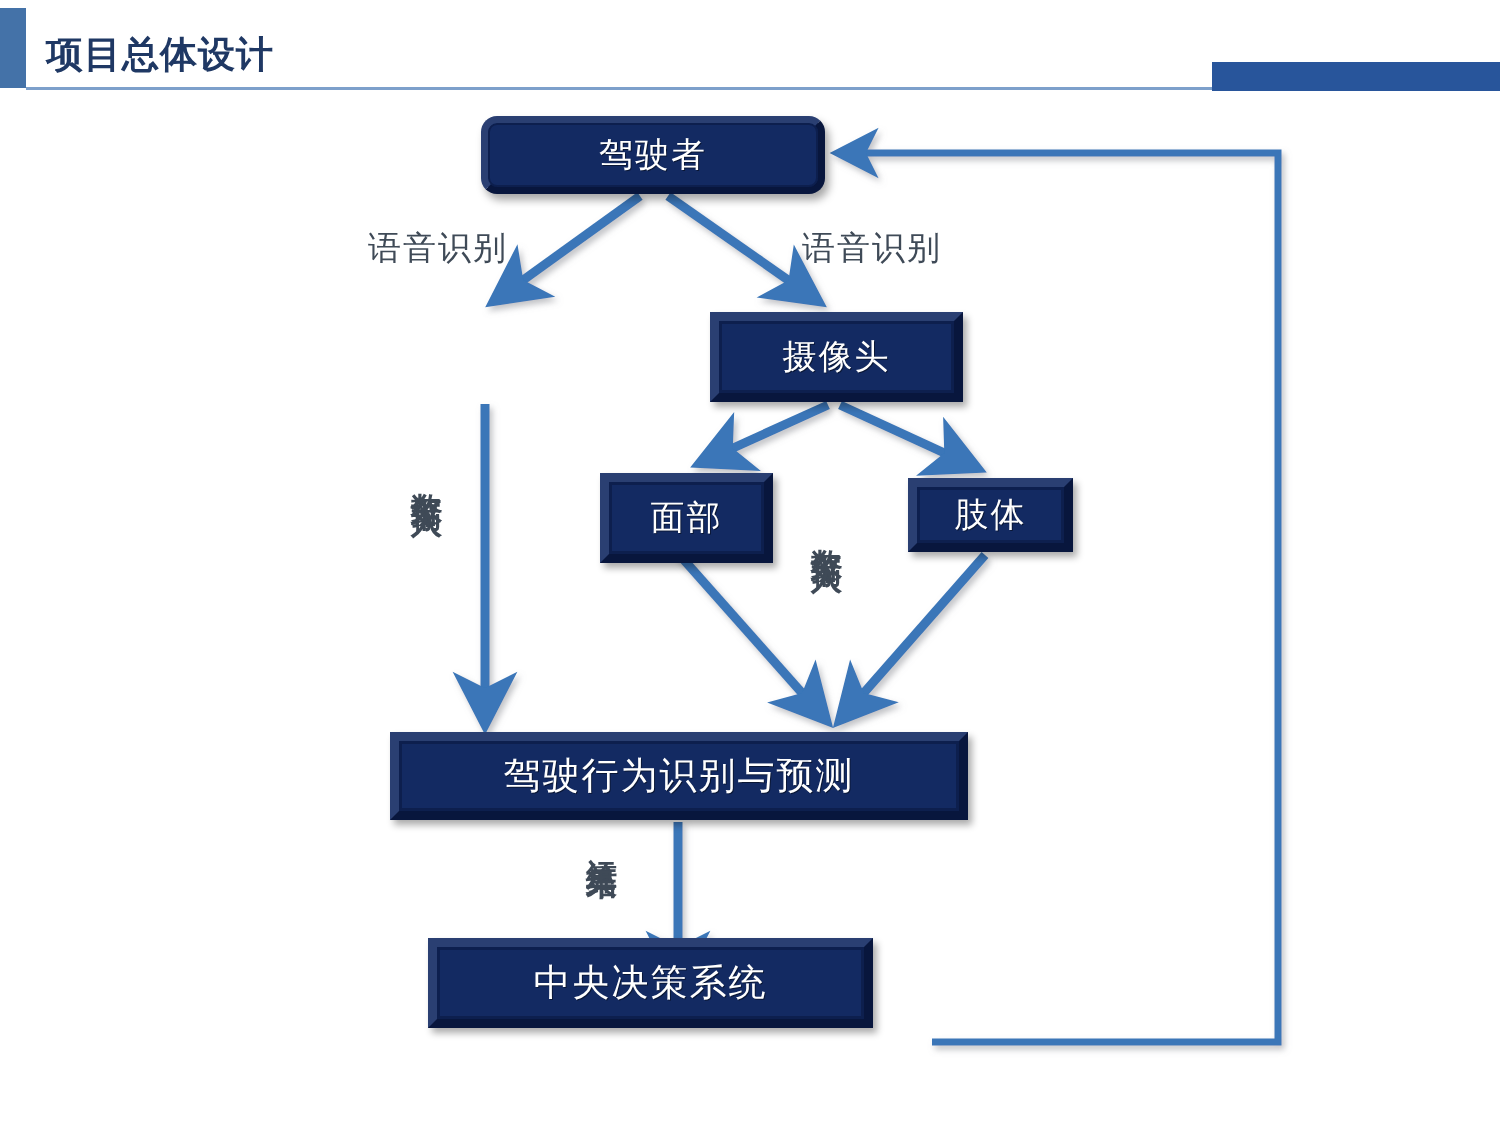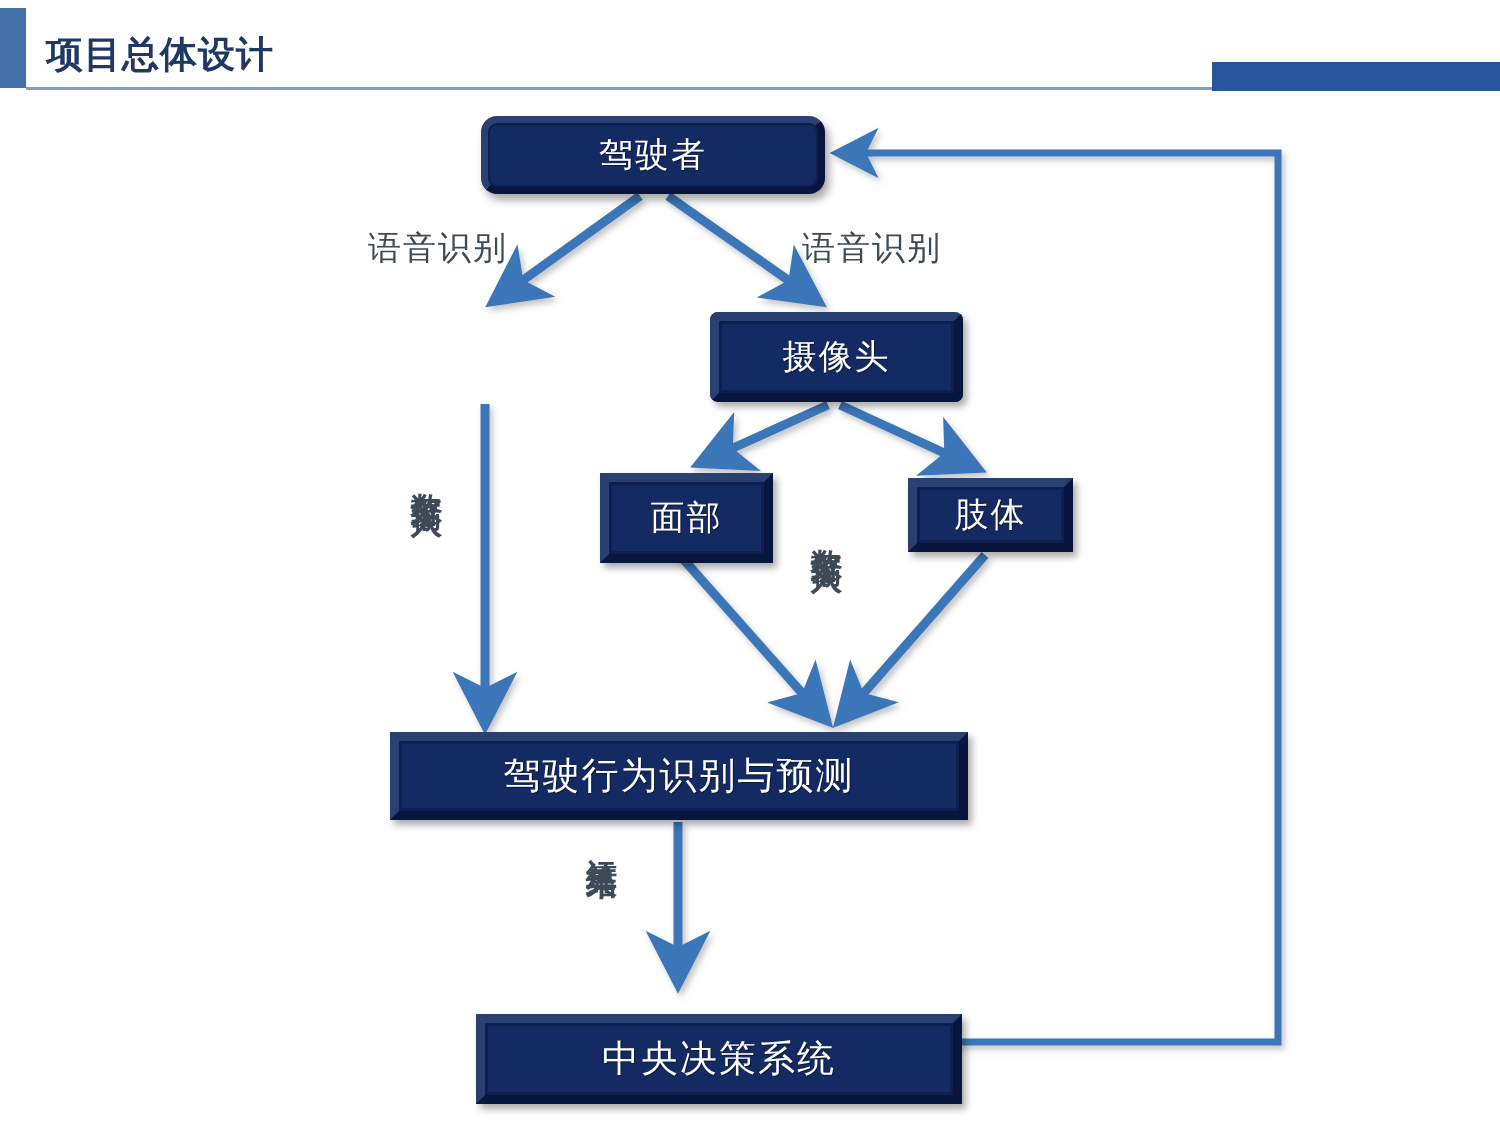--- a/index.html
+++ b/index.html
@@ -94,25 +94,25 @@
   .node.rounded {
     border-radius: 16px;
     border-width: 7px;
     box-shadow:
       inset 0 0 0 2px #0d1f4e,
       4px 6px 8px rgba(0,0,0,0.35);
   }
 
   #node-driver     { left: 481px; top: 20px;  width: 344px; height: 78px; }
   #node-microphone { left: 355px; top: 216px; width: 256px; height: 90px; }
-  #node-camera     { left: 710px; top: 216px; width: 253px; height: 90px; border-radius: 8px; }
+  #node-camera     { left: 710px; top: 216px; width: 253px; height: 90px; }
   #node-face       { left: 600px; top: 377px; width: 173px; height: 90px; }
   #node-limb       { left: 908px; top: 382px; width: 165px; height: 74px; }
   #node-behavior   { left: 390px; top: 636px; width: 578px; height: 88px; font-size: 37px; }
-  #node-central    { left: 428px; top: 918px; width: 486px; height: 90px; font-size: 37px; margin-left: 48px; }
+  #node-central    { left: 428px; top: 842px; width: 445px; height: 90px; font-size: 37px; }
 
   
   .edge-label {
     position: absolute;
     color: #3f4a57;
     font-size: 33px;
     letter-spacing: 2px;
     white-space: nowrap;
     z-index: 6;
     font-family: "Liberation Serif", "DejaVu Serif", serif;

